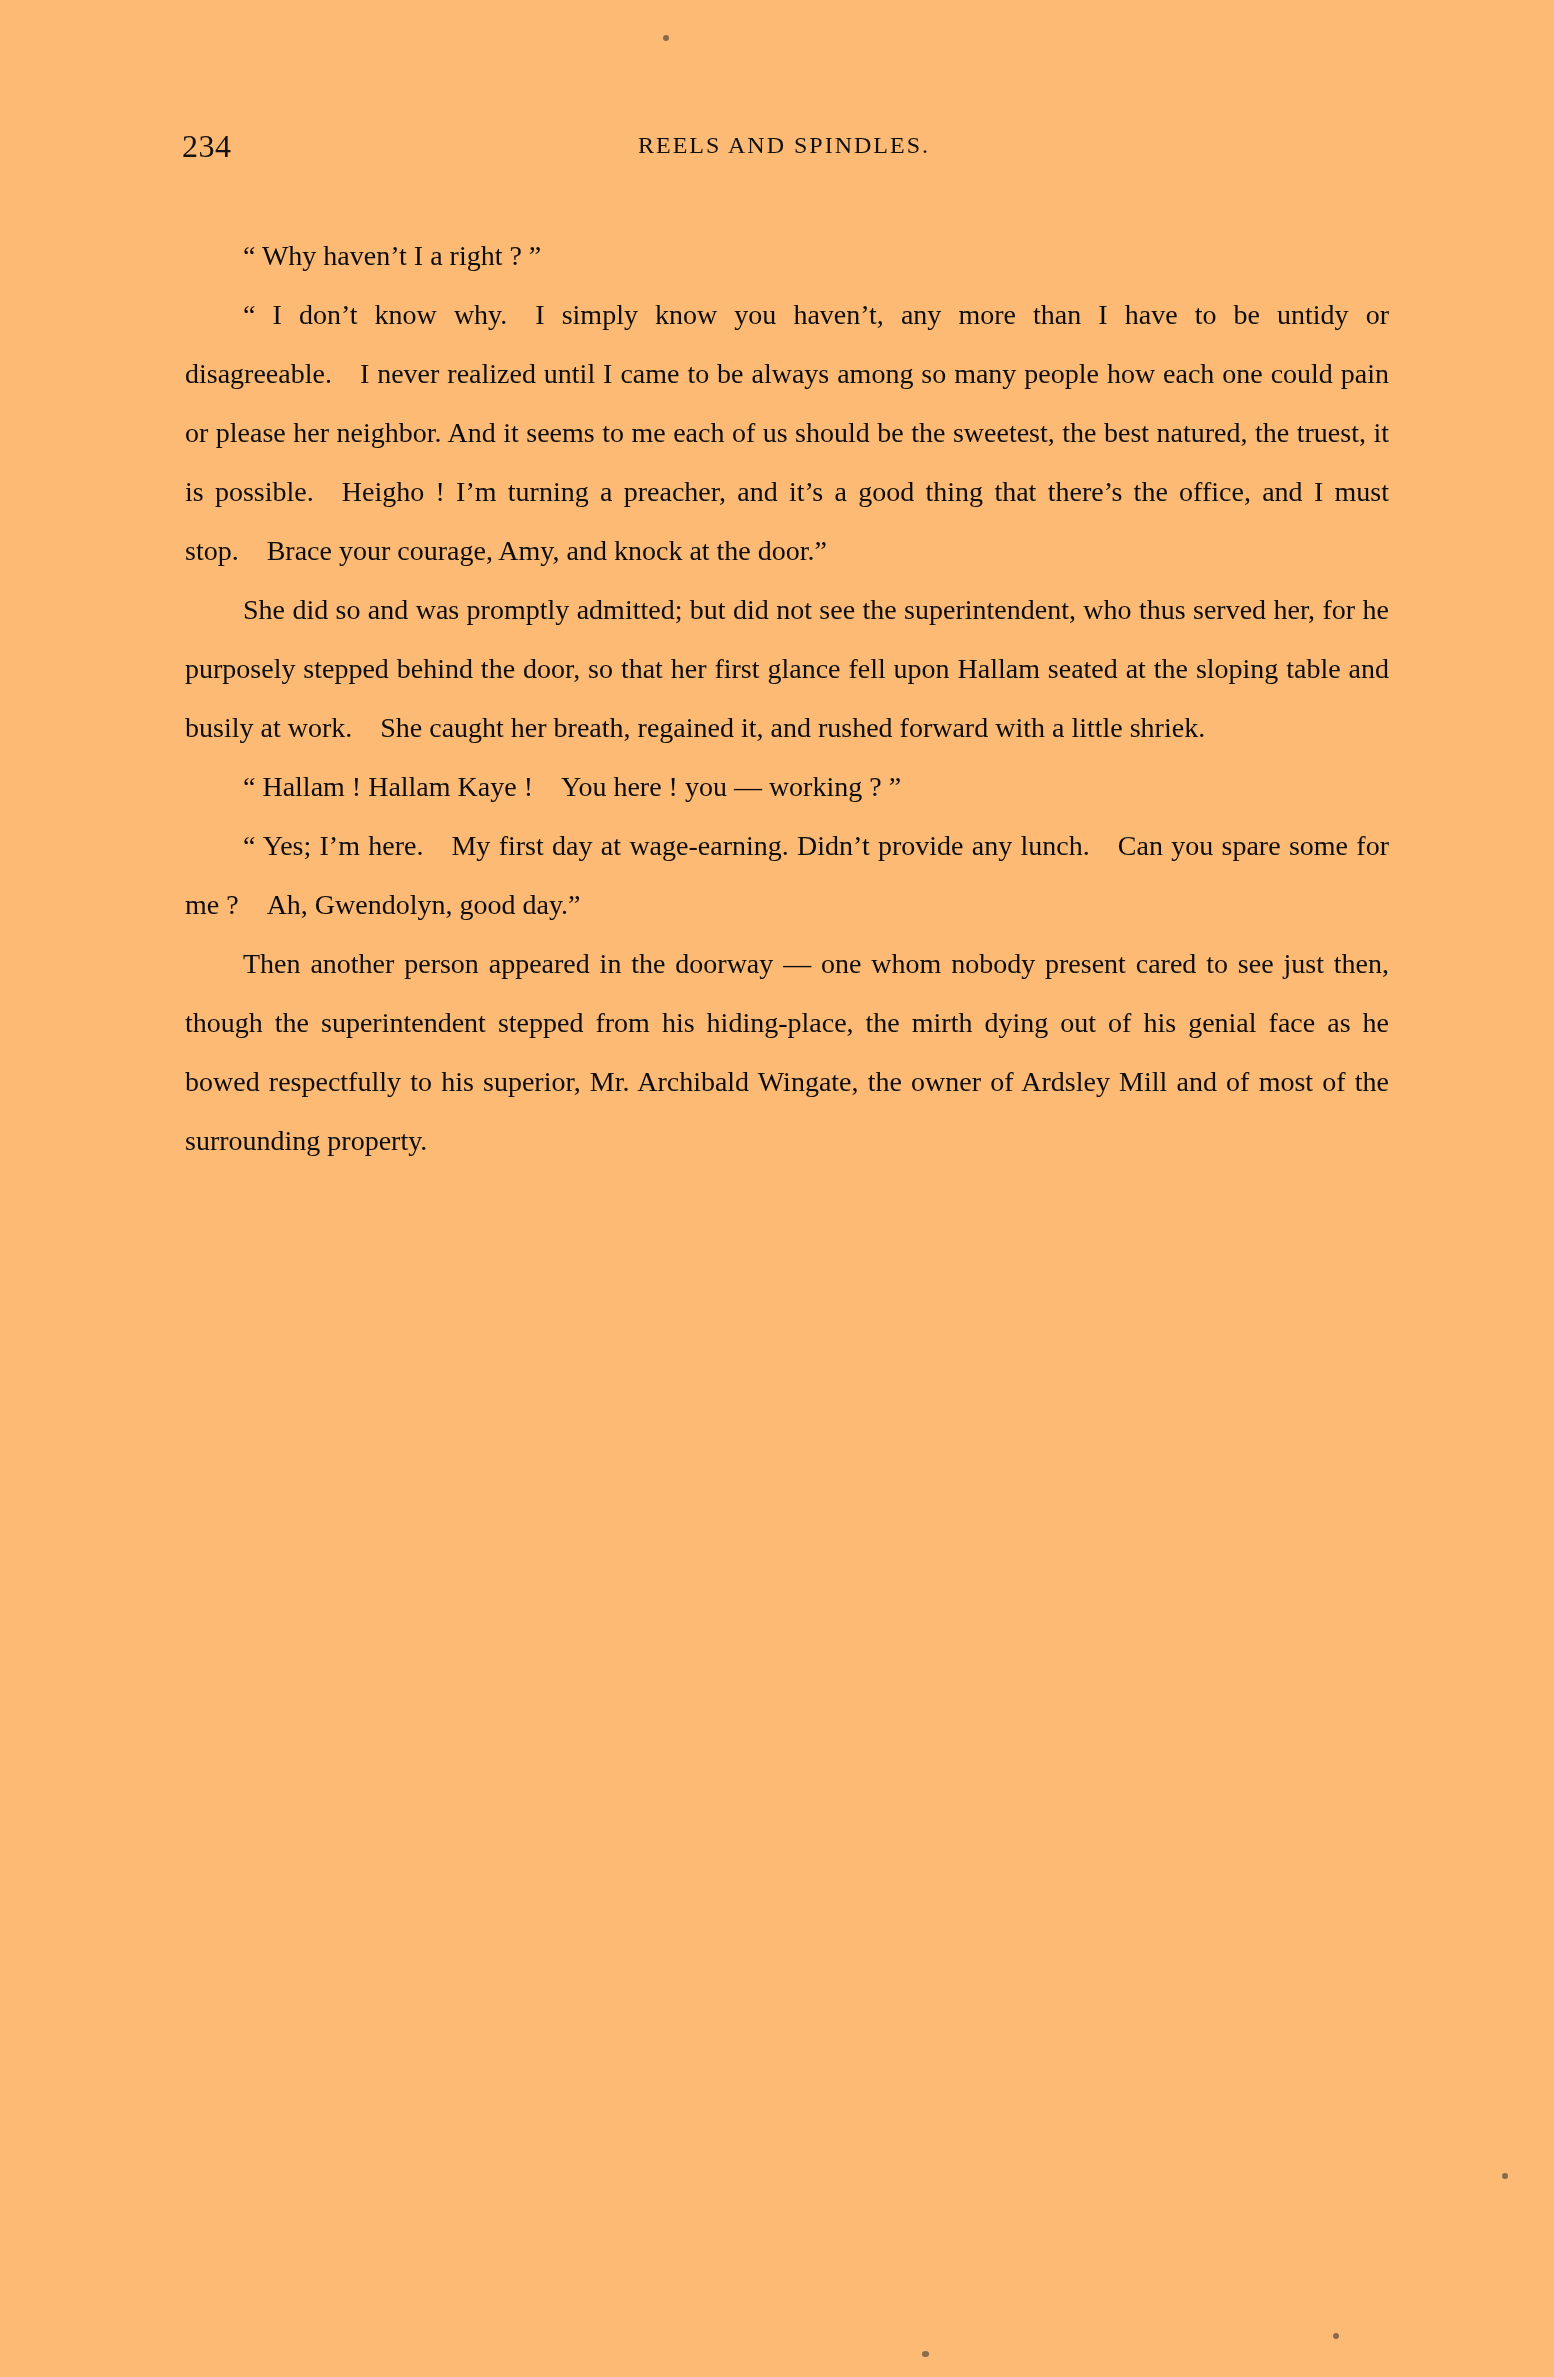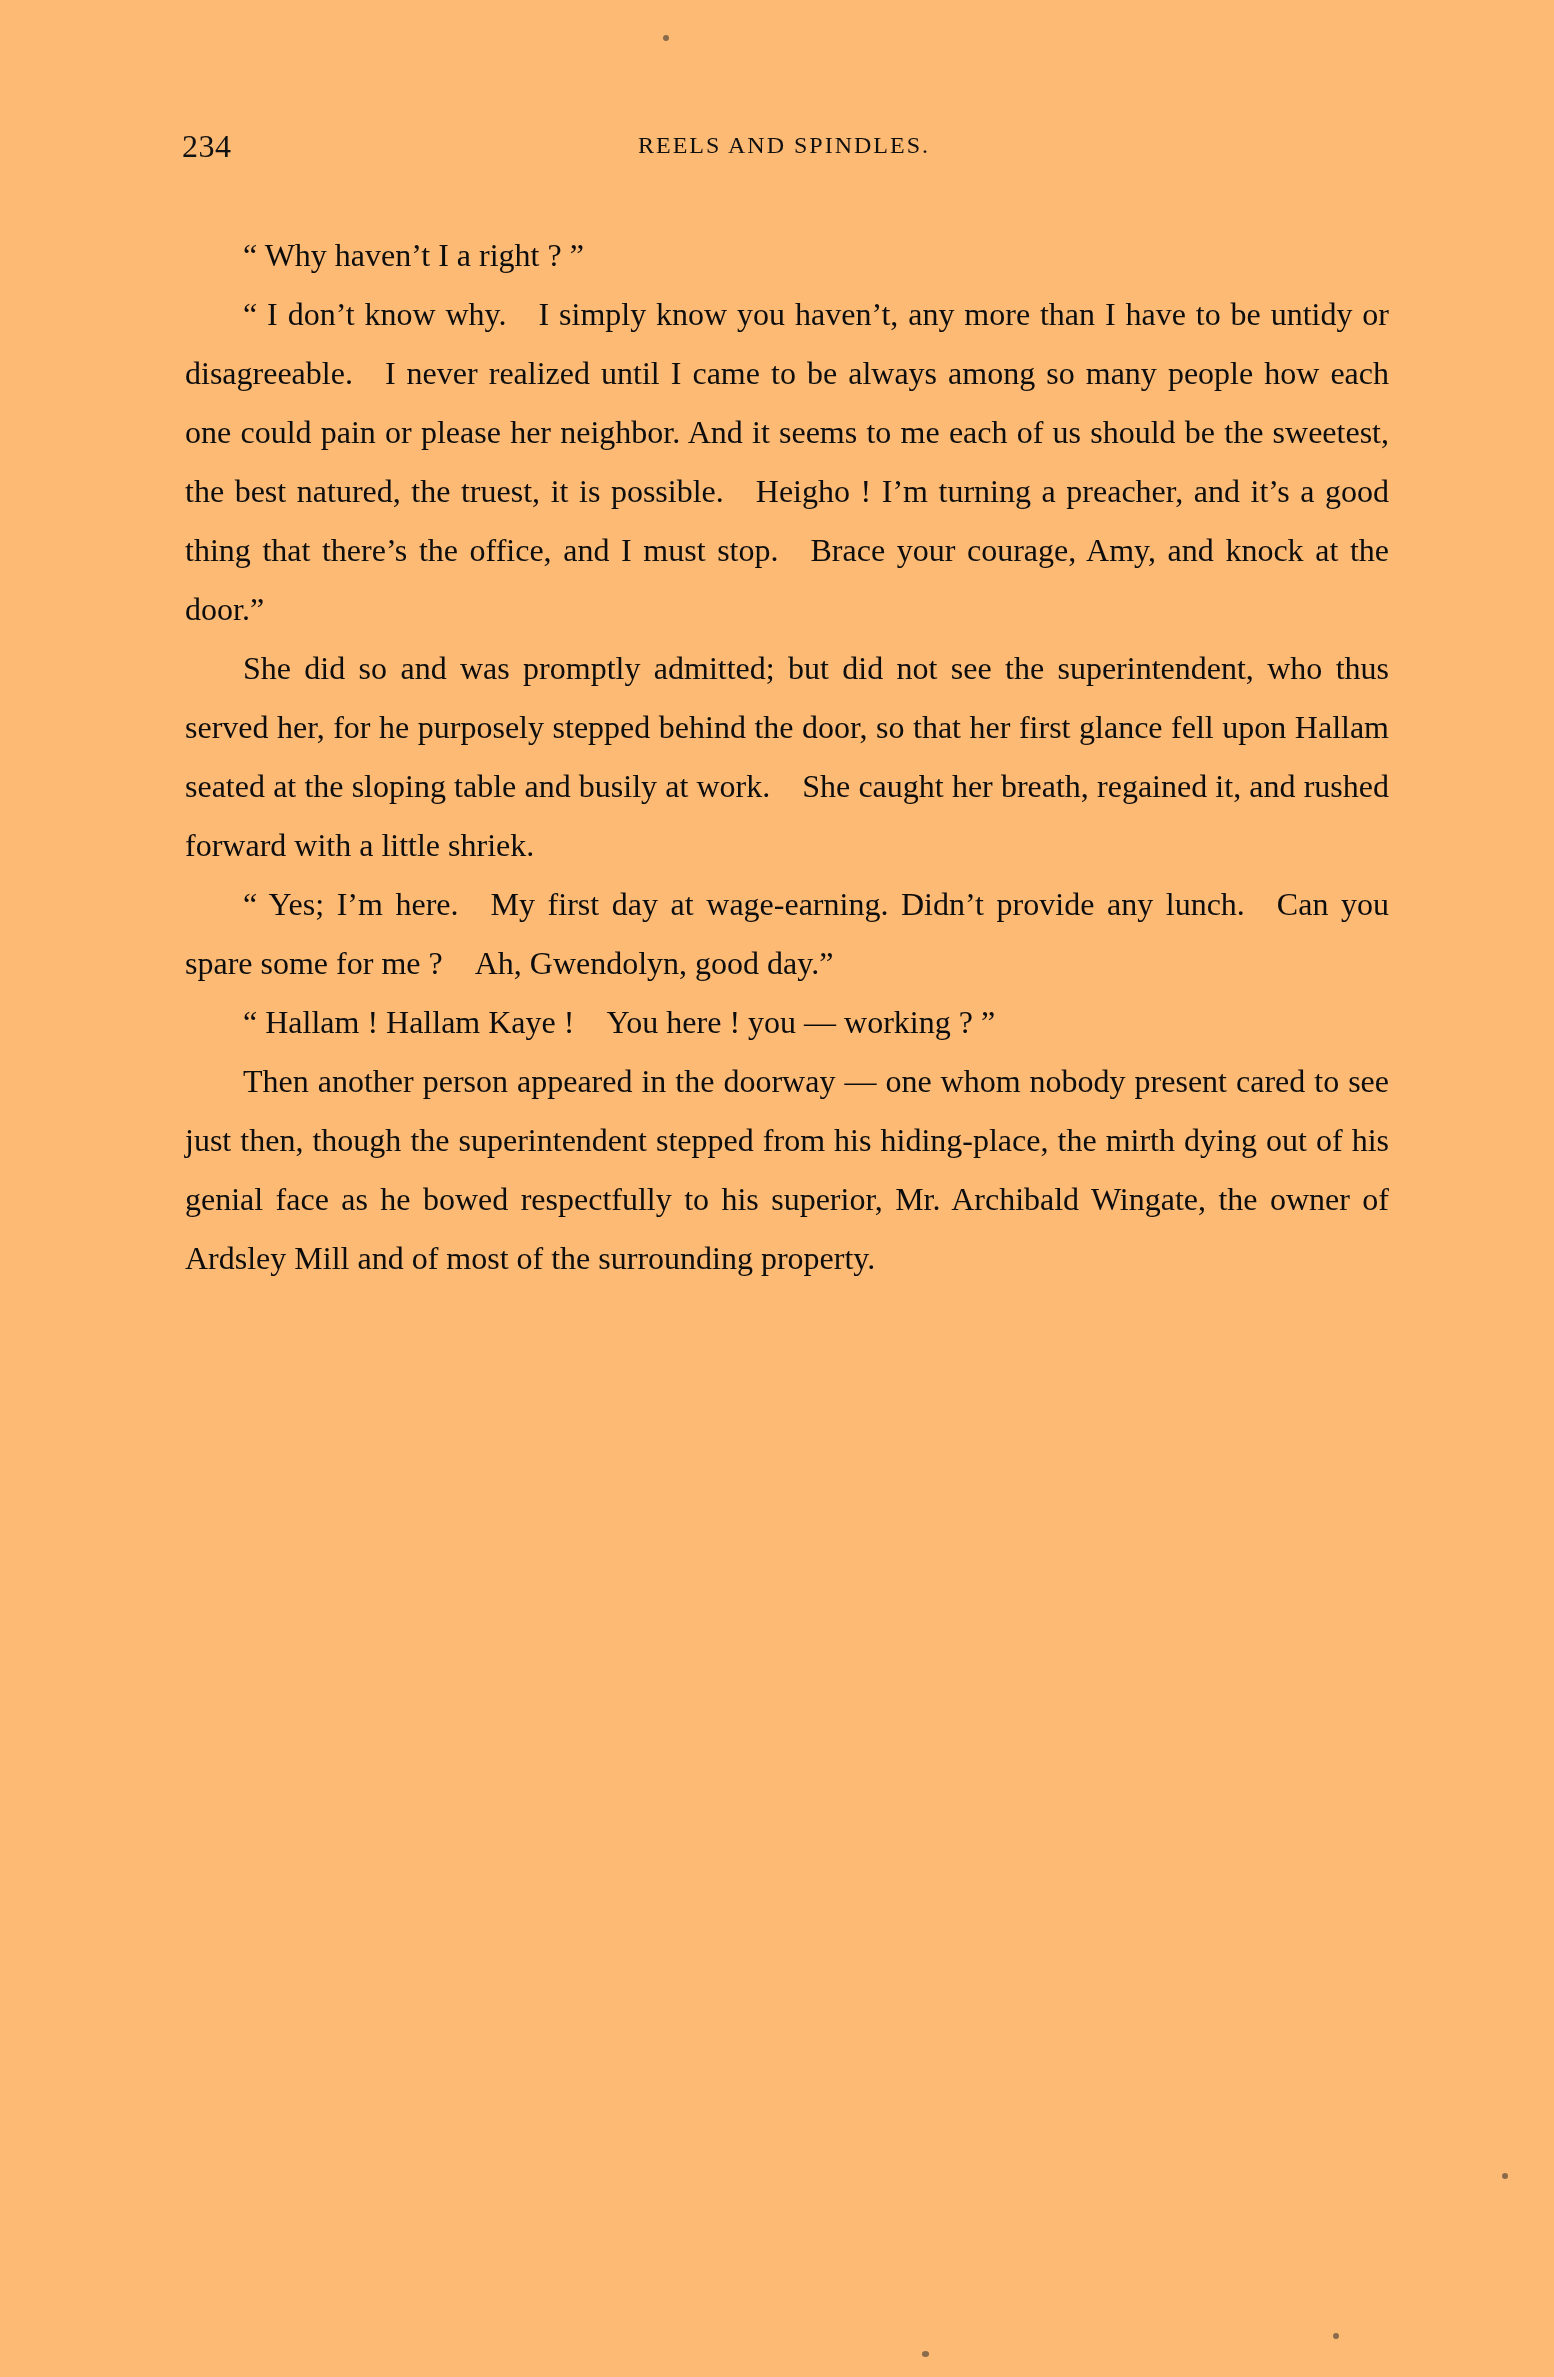--- a/index.html
+++ b/index.html
@@ -53,21 +53,21 @@
     letter-spacing: 2px;
     color: #101010;
     font-variant: small-caps;
     text-transform: uppercase;
   }
   .body-text {
     position: absolute;
     left: 185px;
     top: 226px;
     width: 1204px;
-    font-size: 32px;
+    font-size: 28px;
     line-height: 59px;
     text-align: justify;
     color: #0d0d0d;
     font-family: Liberation Serif, serif;
   }
   .body-text p {
     margin: 0;
     text-indent: 58px;
   }
   
@@ -85,19 +85,19 @@
 
   <div class="header">
     <div class="folio">234</div>
     <div class="running-head">REELS AND SPINDLES.</div>
   </div>
 
   <div class="body-text">
     <p>“ Why haven’t I a right ? ”</p>
     <p>“ I don’t know why. I simply know you haven’t, any more than I have to be untidy or disagreeable. I never realized until I came to be always among so many people how each one could pain or please her neighbor. And it seems to me each of us should be the sweetest, the best natured, the truest, it is possible. Heigho ! I’m turning a preacher, and it’s a good thing that there’s the office, and I must stop. Brace your courage, Amy, and knock at the door.”</p>
     <p>She did so and was promptly admitted; but did not see the superintendent, who thus served her, for he purposely stepped behind the door, so that her first glance fell upon Hallam seated at the sloping table and busily at work. She caught her breath, regained it, and rushed forward with a little shriek.</p>
+    <p>“ Hallam ! Hallam Kaye ! You here ! you — working ? ”</p>
     <p>“ Yes; I’m here. My first day at wage-earning. Didn’t provide any lunch. Can you spare some for me ? Ah, Gwendolyn, good day.”</p>
-    <p>“ Hallam ! Hallam Kaye ! You here ! you — working ? ”</p>
     <p>Then another person appeared in the doorway — one whom nobody present cared to see just then, though the superintendent stepped from his hiding-place, the mirth dying out of his genial face as he bowed respectfully to his superior, Mr. Archibald Wingate, the owner of Ardsley Mill and of most of the surrounding property.</p>
   </div>
 
 </div>
 
 
 </body></html>

